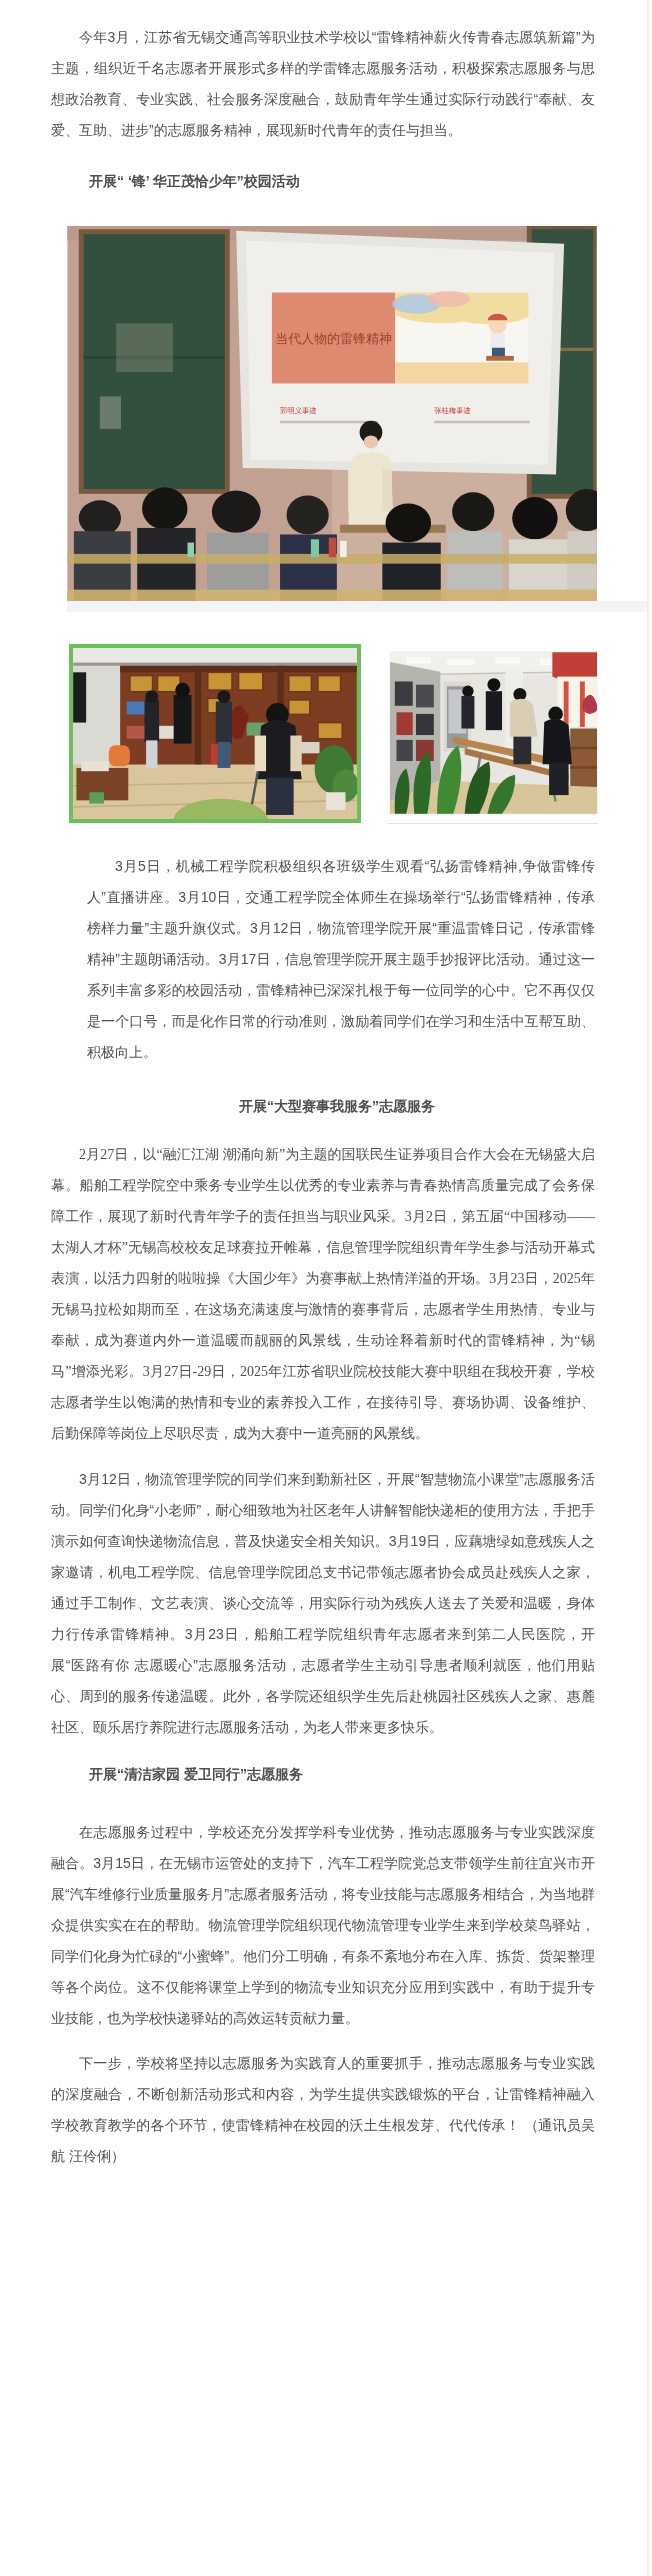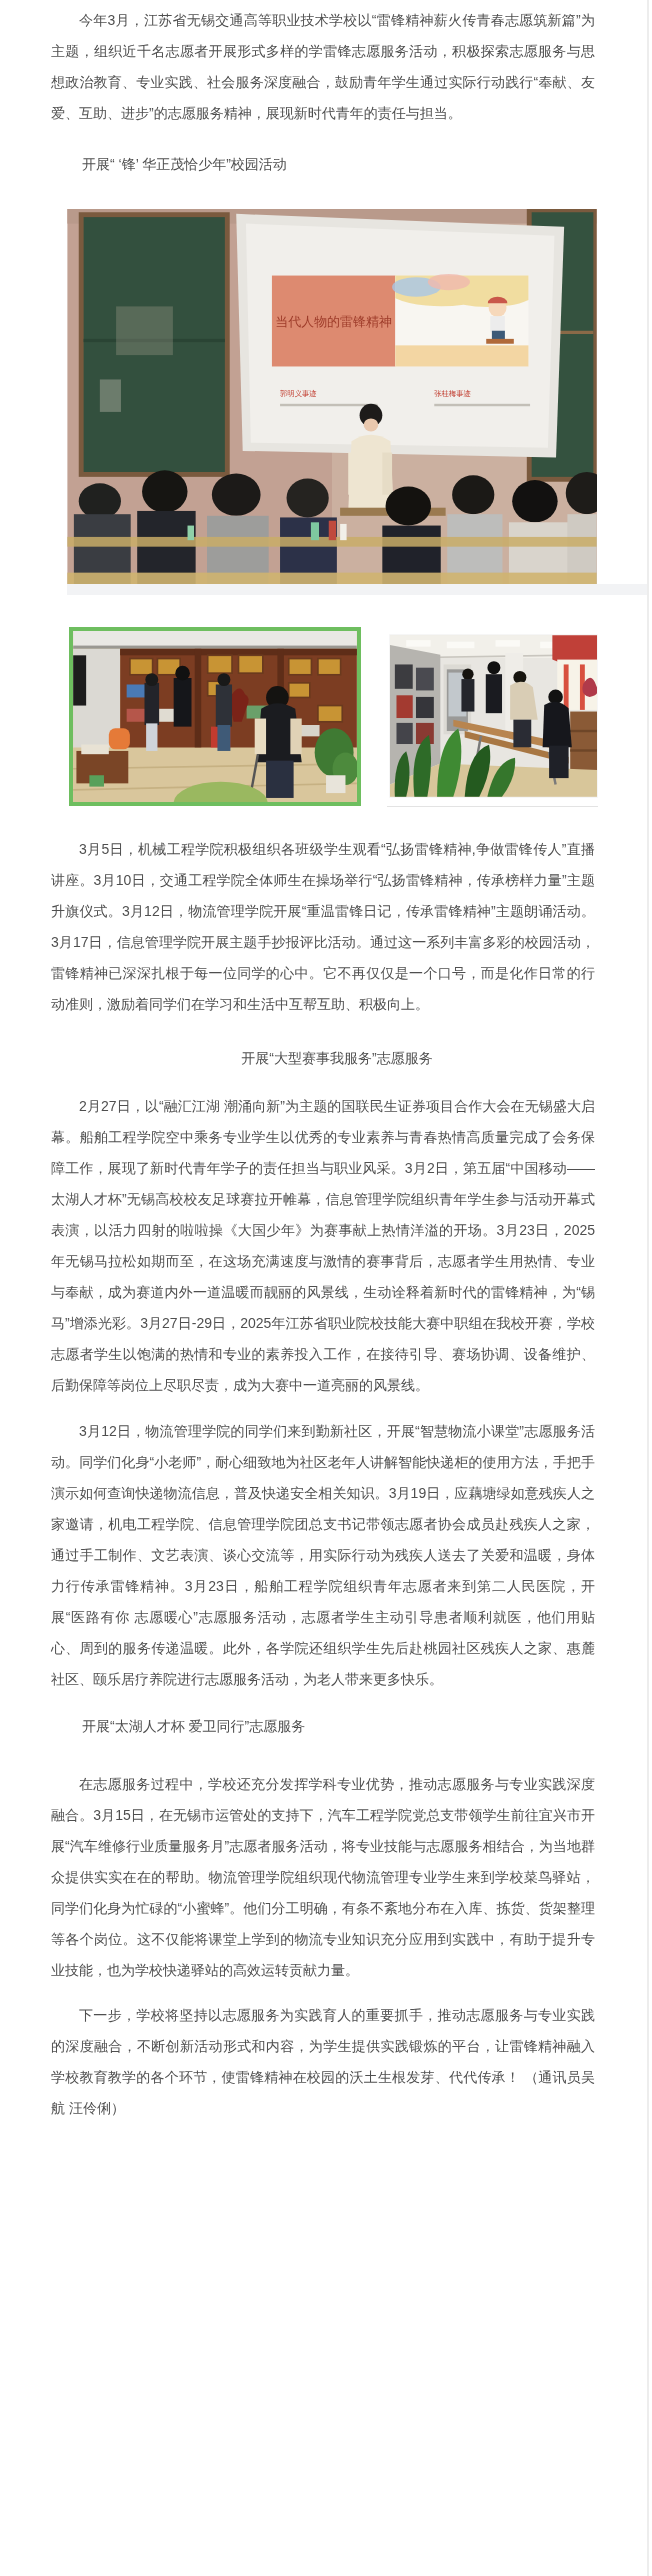--- a/index.html
+++ b/index.html
@@ -1,29 +1,29 @@
 <!DOCTYPE html>
 <html style="font-size:13px"><head>
 <meta charset="utf-8">
 <style>
   html,body{margin:0;padding:0;}
   body{
     width:652px;height:2576px;position:relative;background:#ffffff;
     font-family:"Liberation Sans",sans-serif;color:#4f4f4f;overflow:hidden;
   }
   .right-edge{position:absolute;top:0;left:647px;width:2.4px;height:2576px;background:#ededed;}
-  .article{width:544px;margin-left:51px;padding-top:5px;font-size:14px;line-height:31px;text-align:justify;}
+  .article{width:544px;margin-left:51px;padding-top:22px;font-size:14px;line-height:31px;text-align:justify;}
   .para{margin:0;text-indent:2em;word-break:break-all;}
-  .heading{margin:3px;text-indent:2em;white-space:nowrap;text-align:left;}
+  .heading{margin:10px;text-indent:2em;white-space:nowrap;text-align:left;font-weight:bold;}
   .m-h1{margin-top:20.3px;}
   .m-fig{margin-top:28.4px;}
   .m-row{margin-top:32px;}
-  .m-p2{margin-top:27px;}
+  .m-p2{margin-top:27px;margin-left:36px;}
   .m-h2{margin-top:23px;text-align:center;}
-  .m-p3{margin-top:17px;}
+  .m-p3{margin-top:17px;font-family:Liberation Serif, serif;}
   .m-h3{margin-top:14px;}
   .m-p4{margin-top:15px;}
   .m-h4{margin-top:16.2px;}
   .m-p5{margin-top:23.6px;}
   .m-p6{margin-top:27px;}
   .m-p7{margin-top:14px;}
   .fig-main{width:530px;margin-left:16.2px;display:block;}
   .fig-strip{width:580px;height:11.4px;margin-left:16.2px;background:#f2f3f5;}
   .photo-row{position:relative;height:180px;}
   .photo-left{position:absolute;left:18px;top:0;border:4.1px solid #6ebe5f;width:284px;height:171px;}
@@ -279,21 +279,21 @@
 
   <p class="para m-p2">3月5日，机械工程学院积极组织各班级学生观看“弘扬雷锋精神,争做雷锋传人”直播讲座。3月10日，交通工程学院全体师生在操场举行“弘扬雷锋精神，传承榜样力量”主题升旗仪式。3月12日，物流管理学院开展“重温雷锋日记，传承雷锋精神”主题朗诵活动。3月17日，信息管理学院开展主题手抄报评比活动。通过这一系列丰富多彩的校园活动，雷锋精神已深深扎根于每一位同学的心中。它不再仅仅是一个口号，而是化作日常的行动准则，激励着同学们在学习和生活中互帮互助、积极向上。</p>
 
   <p class="heading m-h2">开展“大型赛事我服务”志愿服务</p>
 
   <p class="para m-p3">2月27日，以“融汇江湖 潮涌向新”为主题的国联民生证券项目合作大会在无锡盛大启幕。船舶工程学院空中乘务专业学生以优秀的专业素养与青春热情高质量完成了会务保障工作，展现了新时代青年学子的责任担当与职业风采。3月2日，第五届“中国移动——太湖人才杯”无锡高校校友足球赛拉开帷幕，信息管理学院组织青年学生参与活动开幕式表演，以活力四射的啦啦操《大国少年》为赛事献上热情洋溢的开场。3月23日，2025年无锡马拉松如期而至，在这场充满速度与激情的赛事背后，志愿者学生用热情、专业与奉献，成为赛道内外一道温暖而靓丽的风景线，生动诠释着新时代的雷锋精神，为“锡马”增添光彩。3月27日-29日，2025年江苏省职业院校技能大赛中职组在我校开赛，学校志愿者学生以饱满的热情和专业的素养投入工作，在接待引导、赛场协调、设备维护、后勤保障等岗位上尽职尽责，成为大赛中一道亮丽的风景线。</p>
 
 
   <p class="para m-p4">3月12日，物流管理学院的同学们来到勤新社区，开展“智慧物流小课堂”志愿服务活动。同学们化身“小老师”，耐心细致地为社区老年人讲解智能快递柜的使用方法，手把手演示如何查询快递物流信息，普及快递安全相关知识。3月19日，应藕塘绿如意残疾人之家邀请，机电工程学院、信息管理学院团总支书记带领志愿者协会成员赴残疾人之家，通过手工制作、文艺表演、谈心交流等，用实际行动为残疾人送去了关爱和温暖，身体力行传承雷锋精神。3月23日，船舶工程学院组织青年志愿者来到第二人民医院，开展“医路有你 志愿暖心”志愿服务活动，志愿者学生主动引导患者顺利就医，他们用贴心、周到的服务传递温暖。此外，各学院还组织学生先后赴桃园社区残疾人之家、惠麓社区、颐乐居疗养院进行志愿服务活动，为老人带来更多快乐。</p>
 
-  <p class="heading m-h4">开展“太湖人才杯 爱卫同行”志愿服务</p>
+  <p class="heading m-h4">开展“清洁家园 爱卫同行”志愿服务</p>
 
 
   <p class="para m-p6">在志愿服务过程中，学校还充分发挥学科专业优势，推动志愿服务与专业实践深度融合。3月15日，在无锡市运管处的支持下，汽车工程学院党总支带领学生前往宜兴市开展“汽车维修行业质量服务月”志愿者服务活动，将专业技能与志愿服务相结合，为当地群众提供实实在在的帮助。物流管理学院组织现代物流管理专业学生来到学校菜鸟驿站，同学们化身为忙碌的“小蜜蜂”。他们分工明确，有条不紊地分布在入库、拣货、货架整理等各个岗位。这不仅能将课堂上学到的物流专业知识充分应用到实践中，有助于提升专业技能，也为学校快递驿站的高效运转贡献力量。</p>
 
   <p class="para m-p7">下一步，学校将坚持以志愿服务为实践育人的重要抓手，推动志愿服务与专业实践的深度融合，不断创新活动形式和内容，为学生提供实践锻炼的平台，让雷锋精神融入学校教育教学的各个环节，使雷锋精神在校园的沃土生根发芽、代代传承！ （通讯员吴航 汪伶俐）</p>
 
 </div>
 
 
 </body></html>

